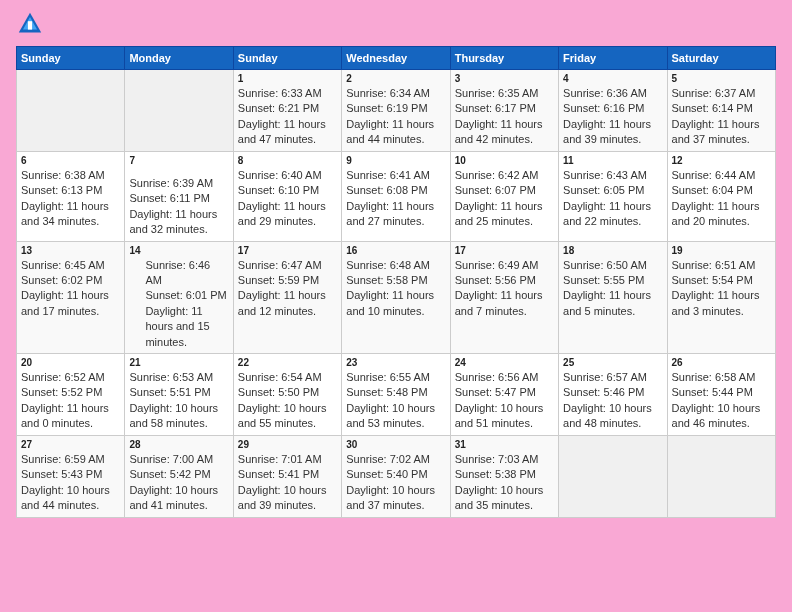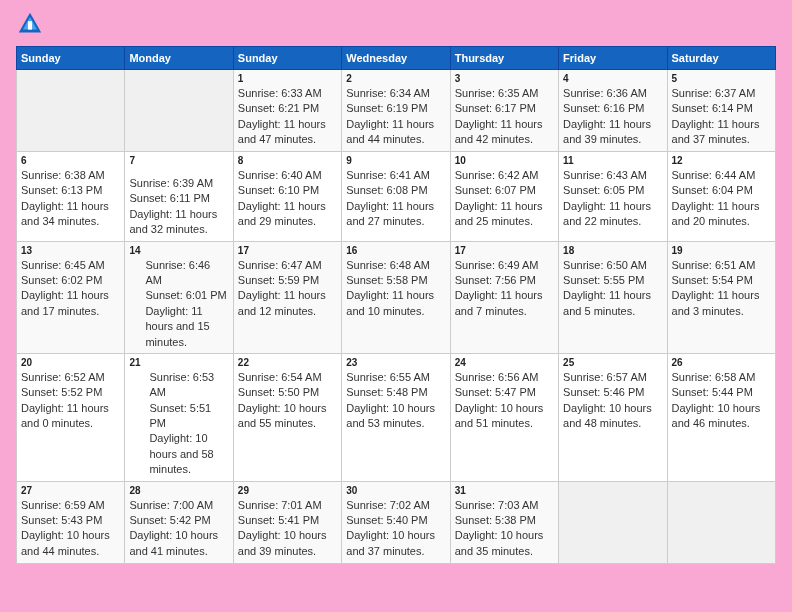--- a/index.html
+++ b/index.html
@@ -227,21 +227,21 @@
           </td>
           <td>
             <span class="day-num">16</span>
             <div class="day-info" style="white-space: pre-line;">Sunrise: 6:48 AM
 Sunset: 5:58 PM
 Daylight: 11 hours and 10 minutes.</div>
           </td>
           <td>
             <span class="day-num">17</span>
             <div class="day-info" style="white-space: pre-line;">Sunrise: 6:49 AM
-Sunset: 7:56 PM
+Sunset: 5:56 PM
 Daylight: 11 hours and 7 minutes.</div>
           </td>
           <td>
             <span class="day-num">18</span>
             <div class="day-info" style="white-space: pre-line;">Sunrise: 6:50 AM
 Sunset: 5:55 PM
 Daylight: 11 hours and 5 minutes.</div>
           </td>
           <td>
             <span class="day-num">19</span>
@@ -252,21 +252,21 @@
         </tr>
         <tr>
           <td>
             <span class="day-num">20</span>
             <div class="day-info" style="white-space: pre-line;">Sunrise: 6:52 AM
 Sunset: 5:52 PM
 Daylight: 11 hours and 0 minutes.</div>
           </td>
           <td>
             <span class="day-num">21</span>
-            <div class="day-info" style="white-space: pre-line; margin-left: 20px;">Sunrise: 6:53 AM
+            <div class="day-info" style="white-space: pre-line;">Sunrise: 6:53 AM
 Sunset: 5:51 PM
 Daylight: 10 hours and 58 minutes.</div>
           </td>
           <td>
             <span class="day-num">22</span>
             <div class="day-info" style="white-space: pre-line;">Sunrise: 6:54 AM
 Sunset: 5:50 PM
 Daylight: 10 hours and 55 minutes.</div>
           </td>
           <td>

